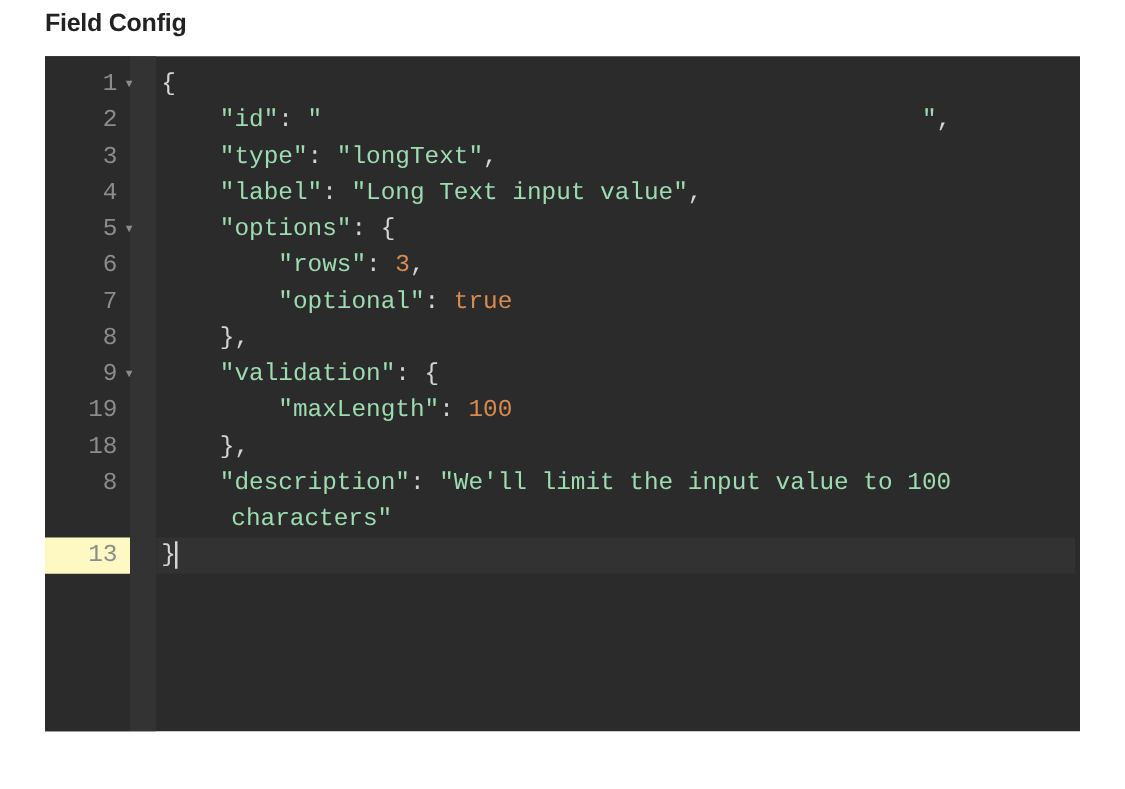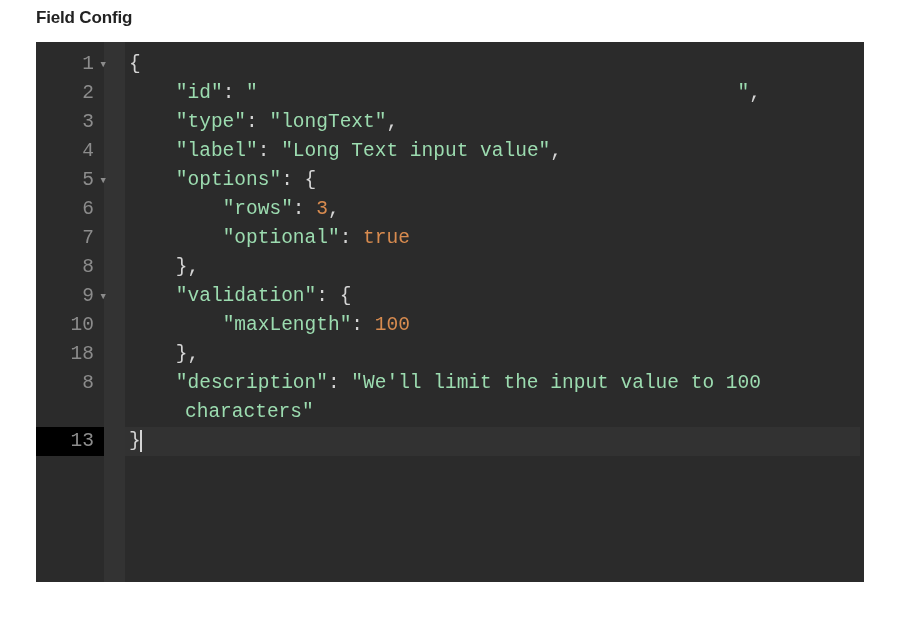--- a/index.html
+++ b/index.html
@@ -7,21 +7,21 @@
       padding: 0;
       box-sizing: border-box;
     }
     body {
       font-family: -apple-system, BlinkMacSystemFont, "Segoe UI", Helvetica, Arial, sans-serif;
       background: #fff;
       padding: 8px 36px;
       width: 900px;
     }
     .title {
-      font-size: 17px;
+      font-size: 20px;
       font-weight: 600;
       color: #222;
       margin-bottom: 14px;
       letter-spacing: -0.01em;
     }
     .editor {
       display: flex;
       background: #2b2b2b;
       height: 540px;
       font-family: "Menlo", "Consolas", "Courier New", monospace;
@@ -37,21 +37,21 @@
       width: 68px;
       user-select: none;
       flex-shrink: 0;
     }
     .gutter-row {
       height: 29px;
       padding-right: 10px;
       position: relative;
     }
     .gutter-row.active {
-      background: #000000;
+      background: #fef9c3;
     }
     .fold-toggle {
       position: absolute;
       right: -2px;
       top: 50%;
       transform: translateY(-50%);
       font-size: 9px;
       color: #8c8c8c;
     }
     .gutter-border {
@@ -99,21 +99,21 @@
   <div class="gutter" id="gutter">
       <div class="gutter-row">1<span class="fold-toggle">▼</span></div>
       <div class="gutter-row">2</div>
       <div class="gutter-row">3</div>
       <div class="gutter-row">4</div>
       <div class="gutter-row">5<span class="fold-toggle">▼</span></div>
       <div class="gutter-row">6</div>
       <div class="gutter-row">7</div>
       <div class="gutter-row">8</div>
       <div class="gutter-row">9<span class="fold-toggle">▼</span></div>
-      <div class="gutter-row">10</div>
+      <div class="gutter-row">19</div>
       <div class="gutter-row">18</div>
       <div class="gutter-row">8</div>
       <div class="gutter-row"></div>
       <div class="gutter-row active">13</div>
     </div>
   <div class="gutter-border"></div>
   <div class="code" id="code"><div class="code-row"><span class="tok-punc">{</span></div><div class="code-row"><span class="tok-punc">    </span><span class="tok-key">"id"</span><span class="tok-punc">: </span><span class="tok-str">"                                         "</span><span class="tok-punc">,</span></div><div class="code-row"><span class="tok-punc">    </span><span class="tok-key">"type"</span><span class="tok-punc">: </span><span class="tok-str">"longText"</span><span class="tok-punc">,</span></div><div class="code-row"><span class="tok-punc">    </span><span class="tok-key">"label"</span><span class="tok-punc">: </span><span class="tok-str">"Long Text input value"</span><span class="tok-punc">,</span></div><div class="code-row"><span class="tok-punc">    </span><span class="tok-key">"options"</span><span class="tok-punc">: {</span></div><div class="code-row"><span class="tok-punc">        </span><span class="tok-key">"rows"</span><span class="tok-punc">: </span><span class="tok-num">3</span><span class="tok-punc">,</span></div><div class="code-row"><span class="tok-punc">        </span><span class="tok-key">"optional"</span><span class="tok-punc">: </span><span class="tok-bool">true</span></div><div class="code-row"><span class="tok-punc">    },</span></div><div class="code-row"><span class="tok-punc">    </span><span class="tok-key">"validation"</span><span class="tok-punc">: {</span></div><div class="code-row"><span class="tok-punc">        </span><span class="tok-key">"maxLength"</span><span class="tok-punc">: </span><span class="tok-num">100</span></div><div class="code-row"><span class="tok-punc">    },</span></div><div class="code-row"><span class="tok-punc">    </span><span class="tok-key">"description"</span><span class="tok-punc">: </span><span class="tok-str">"We'll limit the input value to 100 </span></div><div class="code-row wrapped"><span class="tok-str">characters"</span></div><div class="code-row active"><span class="tok-punc">}</span><span class="cursor"></span></div></div>
 </div>
 
 </body></html>

